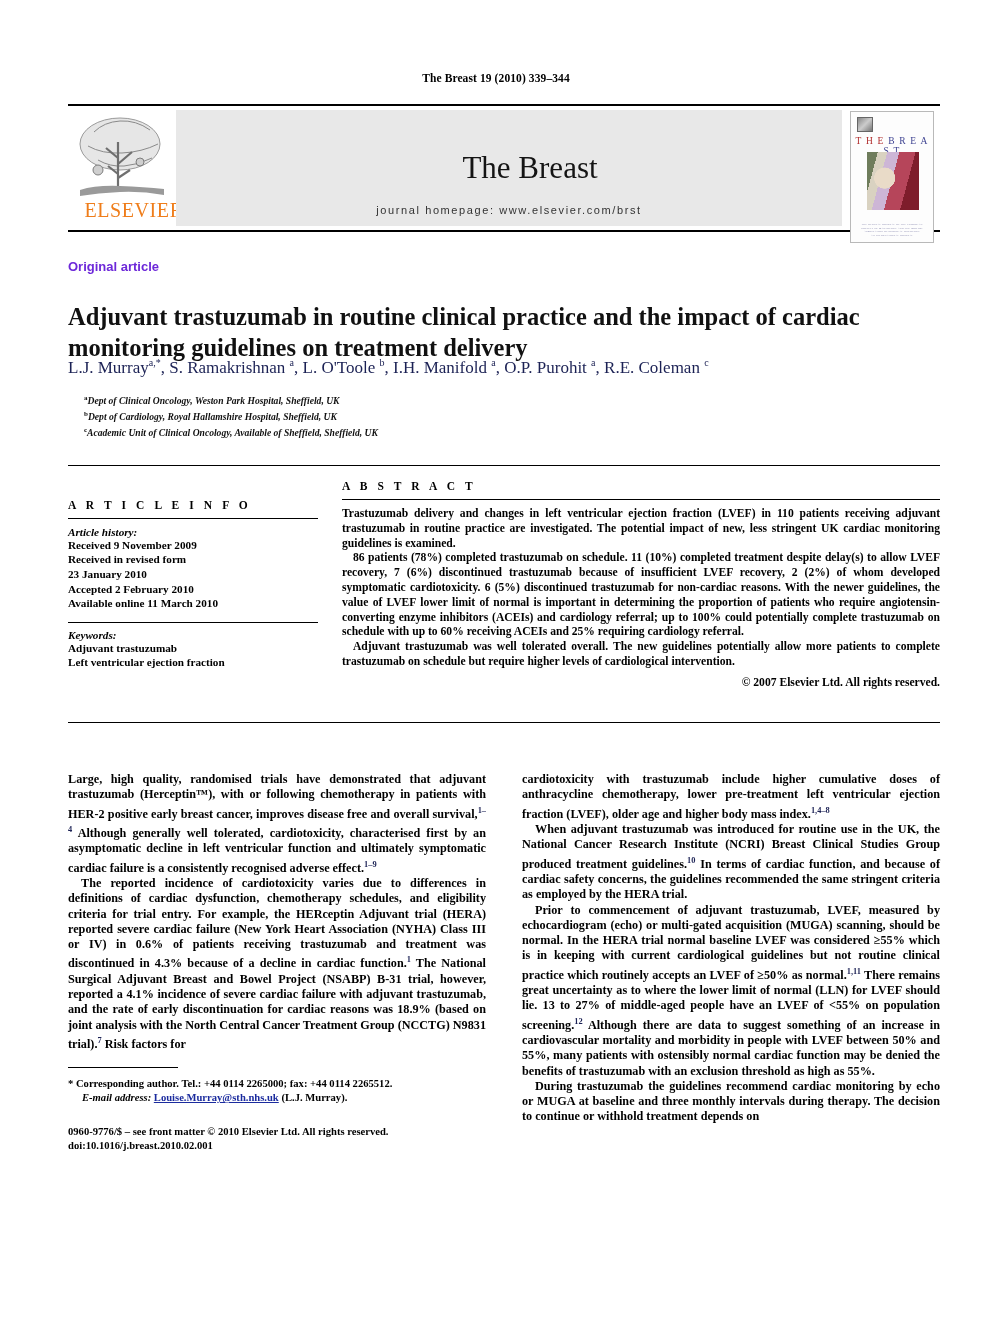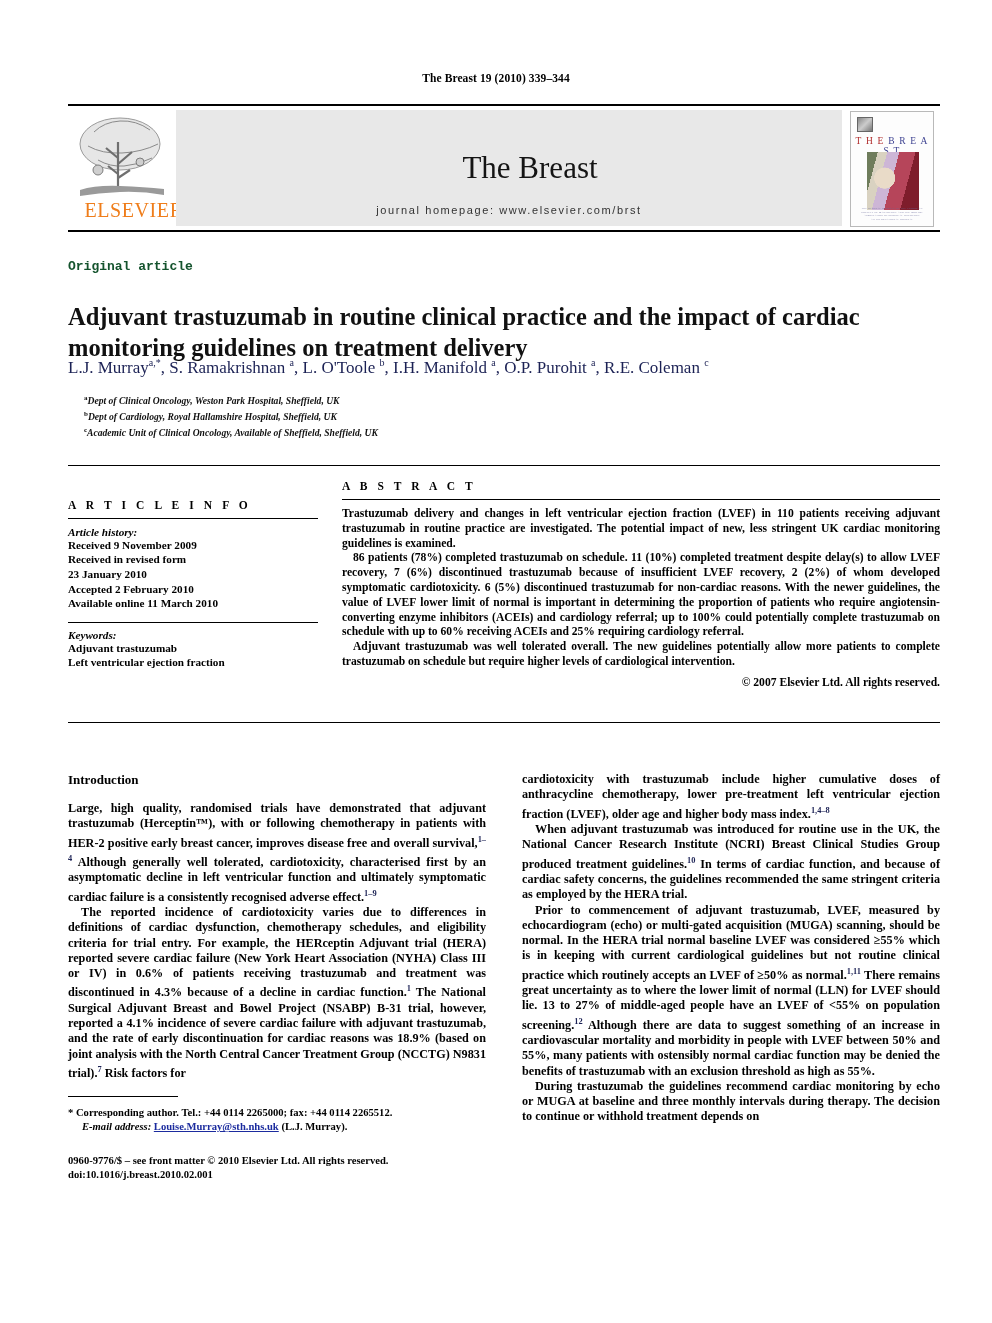--- a/index.html
+++ b/index.html
@@ -120,21 +120,21 @@
   .cover-thumb {
     width: 98px;
     flex: 0 0 98px;
     position: relative;
     background: #ffffff;
     padding: 5px 6px 5px 8px;
     box-sizing: border-box;
   }
   .cover-box {
     width: 84px;
-    height: 116px;
+    height: 132px;
     border: 1px solid #b9b9b9;
     background: #fdfdfd;
     position: relative;
     box-sizing: border-box;
   }
   .cover-stamp {
     position: absolute;
     left: 6px; top: 5px;
     width: 14px; height: 13px;
     background: linear-gradient(135deg,#888,#ccc,#777);
@@ -170,24 +170,24 @@
     color: #6a6a9a;
     line-height: 3.4px;
     letter-spacing: 0.2px;
   }
 
   
   .article-type {
     position: absolute;
     left: 68px;
     top: 259px;
-    font-family: Liberation Mono, monospace;
+    font-family: Liberation Sans, sans-serif;
     font-size: 13px;
     font-weight: bold;
-    color: #14532d;
+    color: #6d28d9;
   }
   .article-title {
     position: absolute;
     left: 68px;
     top: 285px;
     width: 850px;
     font-family: "Liberation Serif", serif;
     font-size: 24.5px;
     line-height: 31px;
     color: #111;
@@ -455,21 +455,20 @@
         <div class="copyright">© 2007 Elsevier Ltd. All rights reserved.</div>
       </div>
 
     </div>
   </div>
   <div class="ia-bottom-rule"></div>
 
   <div class="body-cols">
 
     <div class="bcol">
-      <div class="body-h2">Introduction</div>
       <p>Large, high quality, randomised trials have demonstrated that adjuvant trastuzumab (Herceptin™), with or following chemotherapy in patients with HER-2 positive early breast cancer, improves disease free and overall survival,<sup>1–4</sup> Although generally well tolerated, cardiotoxicity, characterised first by an asymptomatic decline in left ventricular function and ultimately symptomatic cardiac failure is a consistently recognised adverse effect.<sup>1–9</sup></p>
       <p>The reported incidence of cardiotoxicity varies due to differences in definitions of cardiac dysfunction, chemotherapy schedules, and eligibility criteria for trial entry. For example, the HERceptin Adjuvant trial (HERA) reported severe cardiac failure (New York Heart Association (NYHA) Class III or IV) in 0.6% of patients receiving trastuzumab and treatment was discontinued in 4.3% because of a decline in cardiac function.<sup>1</sup> The National Surgical Adjuvant Breast and Bowel Project (NSABP) B-31 trial, however, reported a 4.1% incidence of severe cardiac failure with adjuvant trastuzumab, and the rate of early discontinuation for cardiac reasons was 18.9% (based on joint analysis with the North Central Cancer Treatment Group (NCCTG) N9831 trial).<sup>7</sup> Risk factors for</p>
 
       <div class="footnote-wrap">
         <div class="footnote-rule"></div>
         <div class="footnote">
           <div>* Corresponding author. Tel.: +44 0114 2265000; fax: +44 0114 2265512.</div>
           <div style="padding-left:14px;">
             <span class="em-label">E-mail address:</span>
             <span class="email">Louise.Murray@sth.nhs.uk</span><span> (L.J. Murray).</span>

